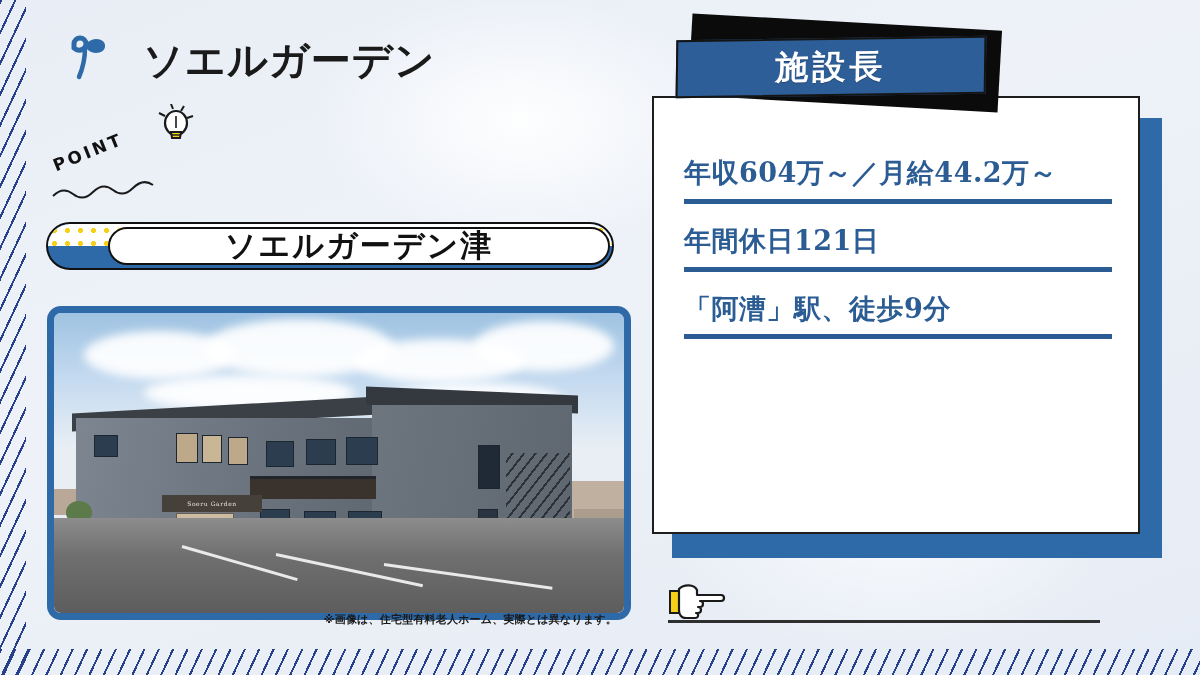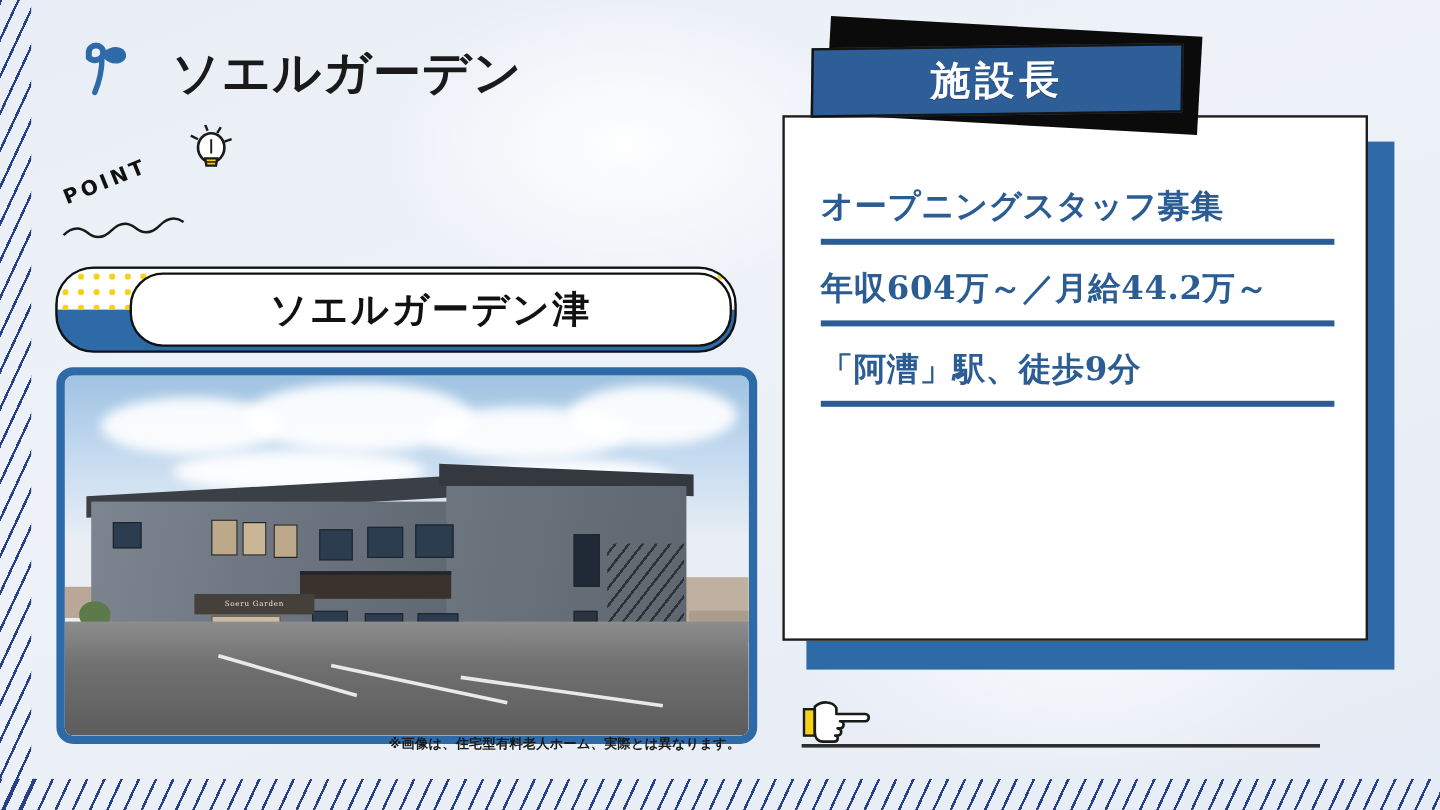--- a/index.html
+++ b/index.html
@@ -89,21 +89,21 @@
     font-size: 27px;
     font-weight: bold;
     color: #111;
     line-height: 1.22;
     letter-spacing: 0.5px;
     font-family: "DejaVu Sans", "Liberation Sans", sans-serif;
     white-space: nowrap;
   }
 
   
-  .pill-wrap { position: absolute; left: 46px; top: 222px; width: 568px; height: 72px; }
+  .pill-wrap { position: absolute; left: 46px; top: 222px; width: 568px; height: 48px; }
   .pill-back {
     position: absolute; inset: 0;
     border: 2.5px solid #111;
     border-radius: 32px;
     overflow: hidden;
     background: #2e6aa8;
   }
   .pill-dots {
     position: absolute; left: 0; top: 0; right: 0; height: 50%;
     background-color: #ffffff;
@@ -437,25 +437,25 @@
       <div class="lot-line" style="left:330px; top:250px; width:170px; transform:rotate(8deg);"></div>
     </div>
   </div>
 
   <div class="photo-note">※画像は、住宅型有料老人ホーム、実際とは異なります。</div>
 
   <div class="panel-shadow"></div>
   <div class="panel">
     <div class="panel-list">
       <div class="panel-item">
-        <div class="panel-item-text">オープニングスタッフ募集</div>
+        <div class="panel-item-text">年収604万～／月給44.2万～</div>
         <div class="panel-rule"></div>
       </div>
       <div class="panel-item">
-        <div class="panel-item-text">年収604万～／月給44.2万～</div>
+        <div class="panel-item-text">年間休日121日</div>
         <div class="panel-rule"></div>
       </div>
       <div class="panel-item">
         <div class="panel-item-text">「阿漕」駅、徒歩9分</div>
         <div class="panel-rule"></div>
       </div>
     </div>
   </div>
 
   <div class="title-black"></div>

